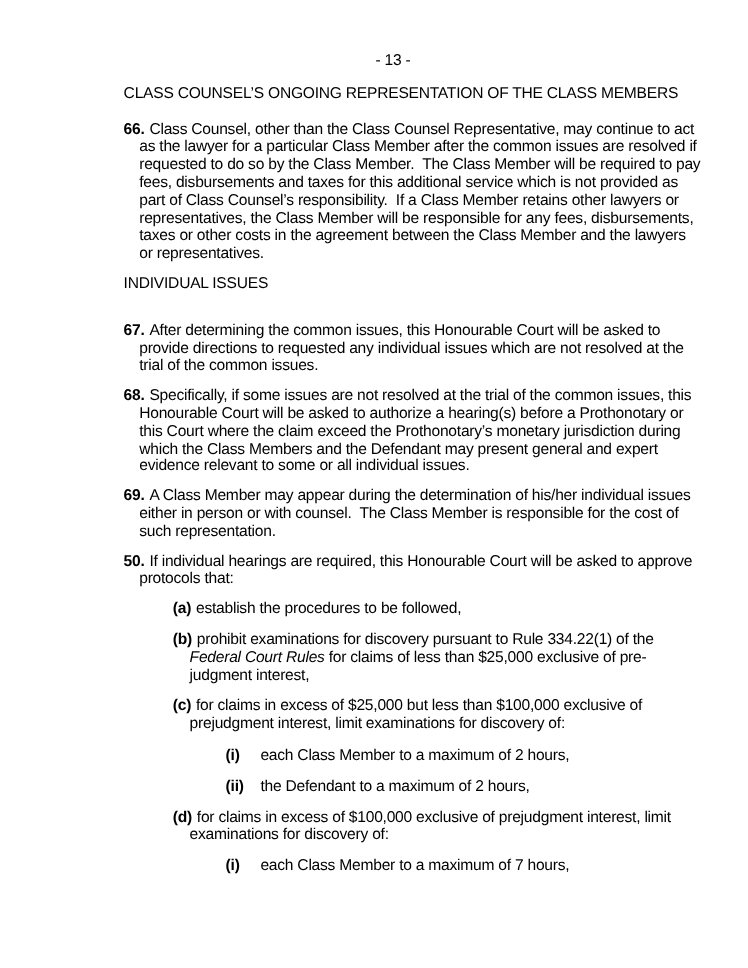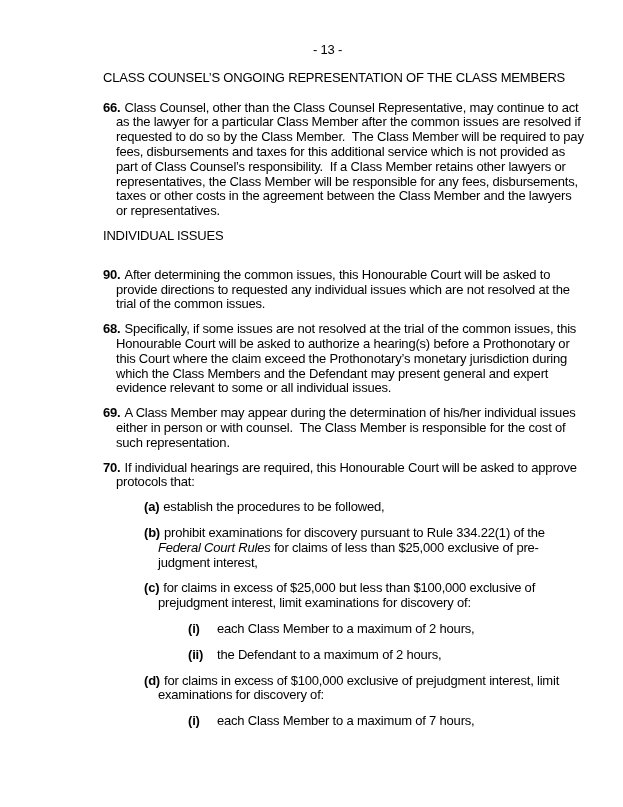--- a/index.html
+++ b/index.html
@@ -57,27 +57,27 @@
 
 <div class="doc">
   <div class="page-number">- 13 -</div>
 
   <h1 class="heading">CLASS COUNSEL’S ONGOING REPRESENTATION OF THE CLASS MEMBERS</h1>
 
   <p class="para"><span class="num">66.</span><span>Class Counsel, other than the Class Counsel Representative, may continue to act as the lawyer for a particular Class Member after the common issues are resolved if requested to do so by the Class Member.  The Class Member will be required to pay fees, disbursements and taxes for this additional service which is not provided as part of Class Counsel’s responsibility.  If a Class Member retains other lawyers or representatives, the Class Member will be responsible for any fees, disbursements, taxes or other costs in the agreement between the Class Member and the lawyers or representatives.</span></p>
 
   <h2 class="heading">INDIVIDUAL ISSUES</h2>
 
-  <p class="para"><span class="num">90.</span><span>After determining the common issues, this Honourable Court will be asked to provide directions to requested any individual issues which are not resolved at the trial of the common issues.</span></p>
+  <p class="para"><span class="num">67.</span><span>After determining the common issues, this Honourable Court will be asked to provide directions to requested any individual issues which are not resolved at the trial of the common issues.</span></p>
 
   <p class="para"><span class="num">68.</span><span>Specifically, if some issues are not resolved at the trial of the common issues, this Honourable Court will be asked to authorize a hearing(s) before a Prothonotary or this Court where the claim exceed the Prothonotary’s monetary jurisdiction during which the Class Members and the Defendant may present general and expert evidence relevant to some or all individual issues.</span></p>
 
   <p class="para"><span class="num">69.</span><span>A Class Member may appear during the determination of his/her individual issues either in person or with counsel.  The Class Member is responsible for the cost of such representation.</span></p>
 
-  <p class="para"><span class="num">70.</span><span>If individual hearings are required, this Honourable Court will be asked to approve protocols that:</span></p>
+  <p class="para"><span class="num">50.</span><span>If individual hearings are required, this Honourable Court will be asked to approve protocols that:</span></p>
 
   <p class="sub"><span class="num">(a)</span><span>establish the procedures to be followed,</span></p>
 
   <p class="sub"><span class="num">(b)</span><span><span>prohibit examinations for discovery pursuant to Rule 334.22(1) of the </span><i>Federal Court Rules</i><span> for claims of less than $25,000 exclusive of pre-judgment interest,</span></span></p>
 
   <p class="sub"><span class="num">(c)</span><span>for claims in excess of $25,000 but less than $100,000 exclusive of prejudgment interest, limit examinations for discovery of:</span></p>
 
   <p class="roman"><span class="num">(i)</span><span>each Class Member to a maximum of 2 hours,</span></p>
 
   <p class="roman"><span class="num">(ii)</span><span>the Defendant to a maximum of 2 hours,</span></p>

